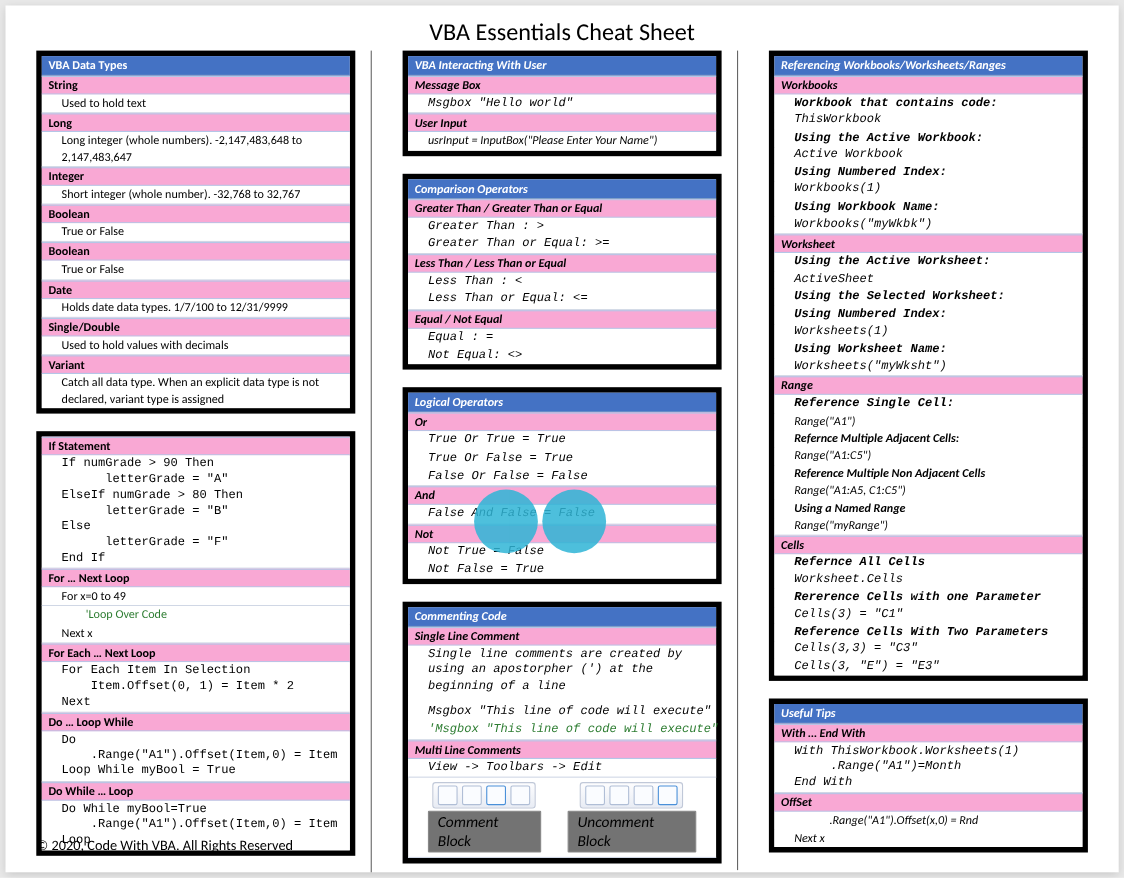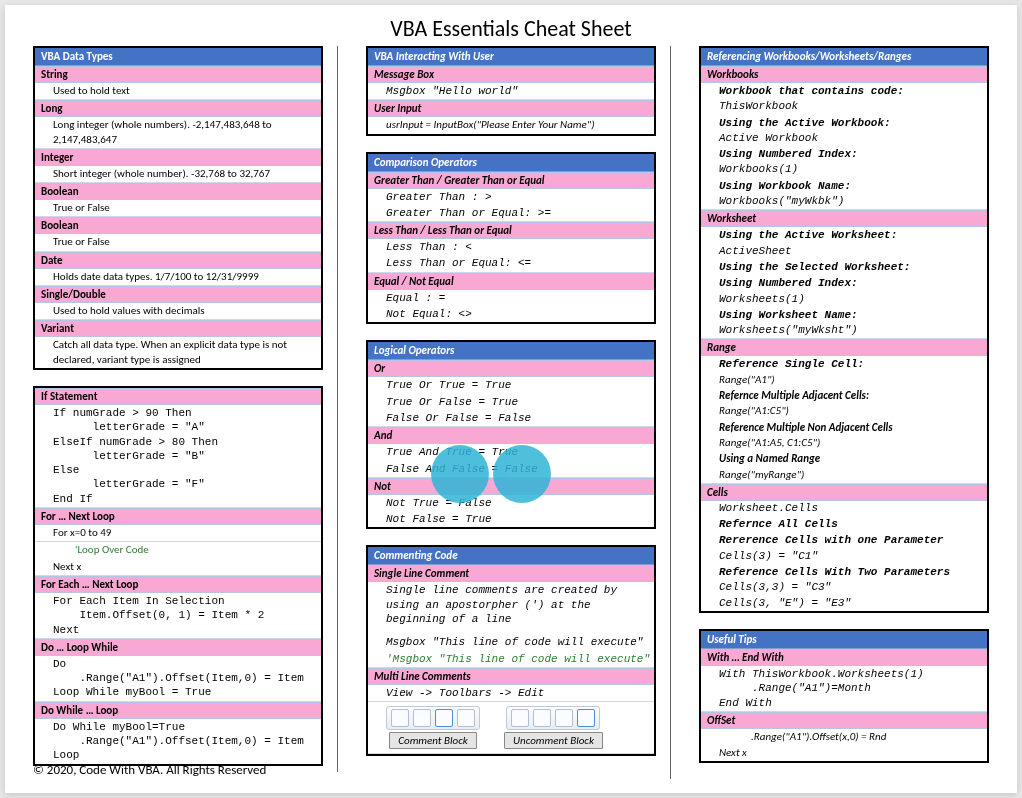--- a/index.html
+++ b/index.html
@@ -37,21 +37,21 @@
     border-left: none;
   }
   .col + .col {
     border-left: 1px solid #666;
     padding-left: 28px;
     margin-left: -14px;
     font-style: italic;
   }
   .block {
     margin-bottom: 16px;
-    border: 2px solid #000000;
+    border: 5px solid #000000;
   }
   .block-header {
     background: #4472c4;
     color: #fff;
     font-weight: bold;
     padding: 2px 6px;
     font-size: 11px;
     border-bottom: 1px solid #7f9fc9;
   }
   .subheader {
@@ -104,22 +104,22 @@
   .tb-btn {
     width:16px;height:16px;
     background:#fafcff;
     border:1px solid #b0bed6;
     border-radius:2px;
     position:relative;
   }
   .tb-label {
     border:1px solid #888;
     padding:1px 8px;
-    font-size:11px;
-    background:#e5e5e5;
+    font-size:14px;
+    background:#737373;
     border-radius:1px;
   }
   .blue-circles {
     position:absolute;
     left:426px;
     top:440px;
     display:flex;
     gap:4px;
     z-index:5;
     opacity:0.85;
@@ -212,21 +212,20 @@
         <div class="cell mono">Not Equal: &lt;&gt;</div>
       </div>
 
       <div class="block">
         <div class="block-header">Logical Operators</div>
         <div class="subheader">Or</div>
         <div class="cell mono" style="border-bottom:none">True Or True = True</div>
         <div class="cell mono" style="border-bottom:none">True Or False = True</div>
         <div class="cell mono">False Or False = False</div>
         <div class="subheader">And</div>
-        <div class="cell mono" style="border-bottom:none">True And True = True</div>
         <div class="cell mono">False And False = False</div>
         <div class="subheader">Not</div>
         <div class="cell mono" style="border-bottom:none">Not True = False</div>
         <div class="cell mono">Not False = True</div>
       </div>
 
       <div class="block">
         <div class="block-header">Commenting Code</div>
         <div class="subheader">Single Line Comment</div>
         <div class="cell mono" style="white-space:normal;border-bottom:none">Single line comments are created by using an apostorpher (') at the beginning of a line</div>
@@ -283,22 +282,22 @@
         <div class="cell mono" style="border-bottom:none"><b>Reference Single Cell:</b></div>
         <div class="cell" style="border-bottom:none;padding-top:0">Range("A1")</div>
         <div class="cell" style="border-bottom:none"><b>Refernce Multiple Adjacent Cells:</b></div>
         <div class="cell" style="border-bottom:none;padding-top:0">Range("A1:C5")</div>
         <div class="cell" style="border-bottom:none"><b>Reference Multiple Non Adjacent Cells</b></div>
         <div class="cell" style="border-bottom:none;padding-top:0">Range("A1:A5, C1:C5")</div>
         <div class="cell" style="border-bottom:none"><b>Using a Named Range</b></div>
         <div class="cell" style="padding-top:0">Range("myRange")</div>
 
         <div class="subheader">Cells</div>
+        <div class="cell mono" style="border-bottom:none"><b>Refernce All Cells</b></div>
         <div class="cell mono" style="border-bottom:none;padding-top:0">Worksheet.Cells</div>
-        <div class="cell mono" style="border-bottom:none"><b>Refernce All Cells</b></div>
         <div class="cell mono" style="border-bottom:none"><b>Rererence Cells with one Parameter</b></div>
         <div class="cell mono" style="border-bottom:none;padding-top:0">Cells(3) = "C1"</div>
         <div class="cell mono" style="border-bottom:none"><b>Reference Cells With Two Parameters</b></div>
         <div class="cell mono" style="border-bottom:none;padding-top:0">Cells(3,3) = "C3"</div>
         <div class="cell mono" style="padding-top:0">Cells(3, "E") = "E3"</div>
       </div>
 
       <div class="block">
         <div class="block-header">Useful Tips</div>
         <div class="subheader">With … End With</div>

